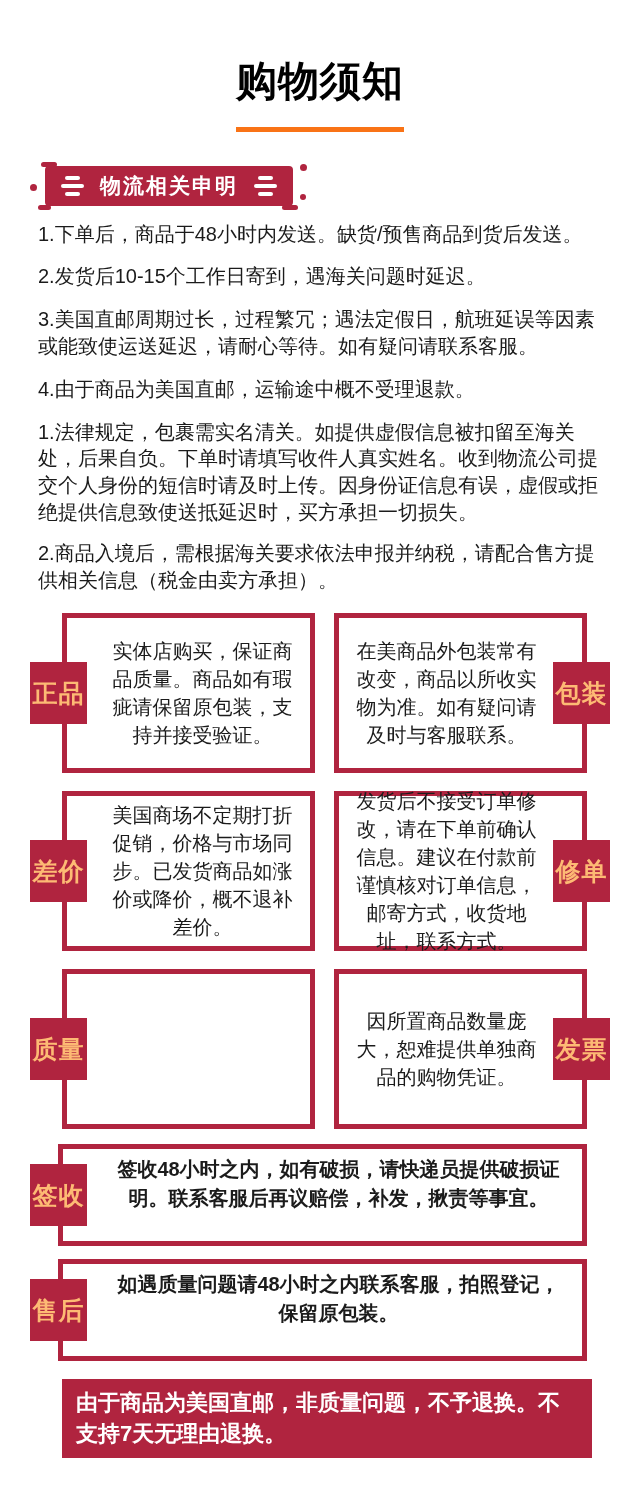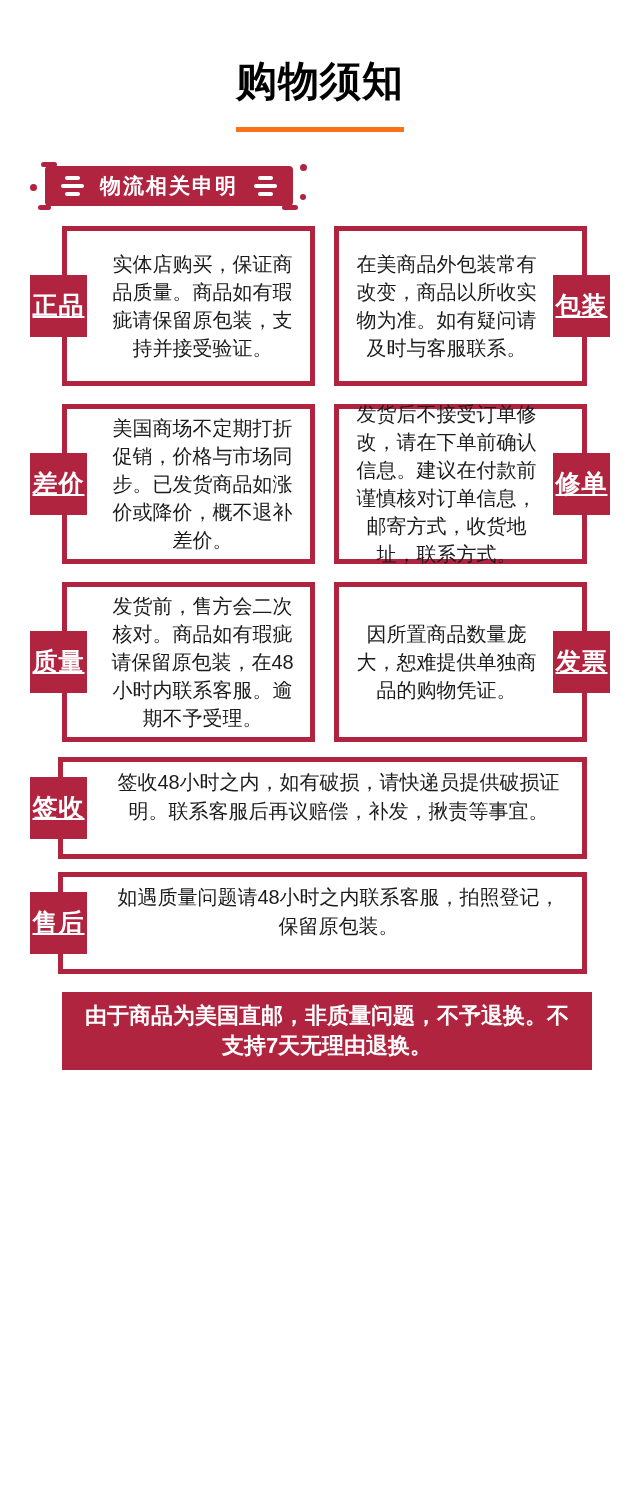--- a/index.html
+++ b/index.html
@@ -39,37 +39,37 @@
   .notice-list.second { margin-top:12px; }
   .notice-list.second p { margin-bottom:14px; }
 
   
   .card-grid { display:grid; grid-template-columns:1fr 1fr; gap:18px 19px; margin:20px 53px 0 62px; }
   .card { position:relative; border:5px solid var(--accent); height:160px; background:#fff;
           display:flex; align-items:center; justify-content:center; }
   .card.left  { padding:8px 10px 8px 38px; }
   .card.right { padding:8px 38px 8px 10px; }
   .card-label { position:absolute; top:50%; transform:translateY(-50%); width:57px; height:62px;
-                background:var(--accent); color:#ffffff; font-size:25px; font-weight:bold;
-                display:flex; align-items:center; justify-content:center; letter-spacing:1px;text-decoration:underline; }
+                background:var(--accent); color:#fdba74; font-size:25px; font-weight:bold;
+                display:flex; align-items:center; justify-content:center; letter-spacing:1px; }
   .card.left  .card-label { left:-37px; }
   .card.right .card-label { right:-28px; }
   .card-text { margin:0; font-size:20px; line-height:1.4; text-align:center; font-weight:500; }
 
   
   .wide { margin:15px 53px 0 58px; }
   .wide-card { position:relative; border:5px solid var(--accent); height:102px; background:#fff;
                display:flex; align-items:flex-start; justify-content:center; padding:6px 20px 6px 52px;
                margin-bottom:13px; }
   .wide-card .card-label { left:-33px; }
-  .wide-card p { margin:0; font-size:20px; line-height:1.45; text-align:center; font-weight:400; }
+  .wide-card p { margin:0; font-size:20px; line-height:1.45; text-align:center; font-weight:700; }
 
   
   .banner { margin:18px 48px 0 62px; width:530px; background:var(--accent); color:#fff;
-            padding:9px 14px; text-align:center; }
+            padding:9px 14px; }
   .banner p { margin:0; font-size:22px; font-weight:bold; line-height:1.38; }
 </style>
 </head>
 <body>
 
 <div class="page">
 
   <h1 class="title">
     <span class="underline">购物须知</span>
   </h1>
@@ -88,42 +88,51 @@
           <i></i>
         </span>
       <span class="badge-label">物流相关申明</span>
       <span class="dash-group">
           <i></i>
           <i></i>
           <i></i>
         </span>
     </div>
   </div>
+  <div class="notice-list">
+    <p>1.下单后，商品于48小时内发送。缺货/预售商品到货后发送。</p>
+    <p>2.发货后10-15个工作日寄到，遇海关问题时延迟。</p>
+    <p>3.美国直邮周期过长，过程繁冗；遇法定假日，航班延误等因素或能致使运送延迟，请耐心等待。如有疑问请联系客服。</p>
+    <p>4.由于商品为美国直邮，运输途中概不受理退款。</p>
+  </div>
 
+  <div class="notice-list second">
+    <p>1.法律规定，包裹需实名清关。如提供虚假信息被扣留至海关处，后果自负。下单时请填写收件人真实姓名。收到物流公司提交个人身份的短信时请及时上传。因身份证信息有误，虚假或拒绝提供信息致使送抵延迟时，买方承担一切损失。</p>
+    <p>2.商品入境后，需根据海关要求依法申报并纳税，请配合售方提供相关信息（税金由卖方承担）。</p>
+  </div>
 
   <div class="card-grid">
     <div class="card left">
       <span class="card-label">正品</span>
       <p class="card-text">实体店购买，保证商品质量。商品如有瑕疵请保留原包装，支持并接受验证。</p>
     </div>
     <div class="card right">
       <span class="card-label">包装</span>
       <p class="card-text">在美商品外包装常有改变，商品以所收实物为准。如有疑问请及时与客服联系。</p>
     </div>
     <div class="card left">
       <span class="card-label">差价</span>
       <p class="card-text">美国商场不定期打折促销，价格与市场同步。已发货商品如涨价或降价，概不退补差价。</p>
     </div>
     <div class="card right">
       <span class="card-label">修单</span>
       <p class="card-text">发货后不接受订单修改，请在下单前确认信息。建议在付款前谨慎核对订单信息，邮寄方式，收货地址，联系方式。</p>
     </div>
     <div class="card left">
       <span class="card-label">质量</span>
-      <p class="card-text">发货前，售方会二次核对。商品如有瑕疵请保留原包装，在48小时内联系客服。逾期不予受理。</p>
     </div>
     <div class="card right">
       <span class="card-label">发票</span>
       <p class="card-text">因所置商品数量庞大，恕难提供单独商品的购物凭证。</p>
     </div>
   </div>
 
   <div class="wide">
     <div class="wide-card">
       <span class="card-label">签收</span>

